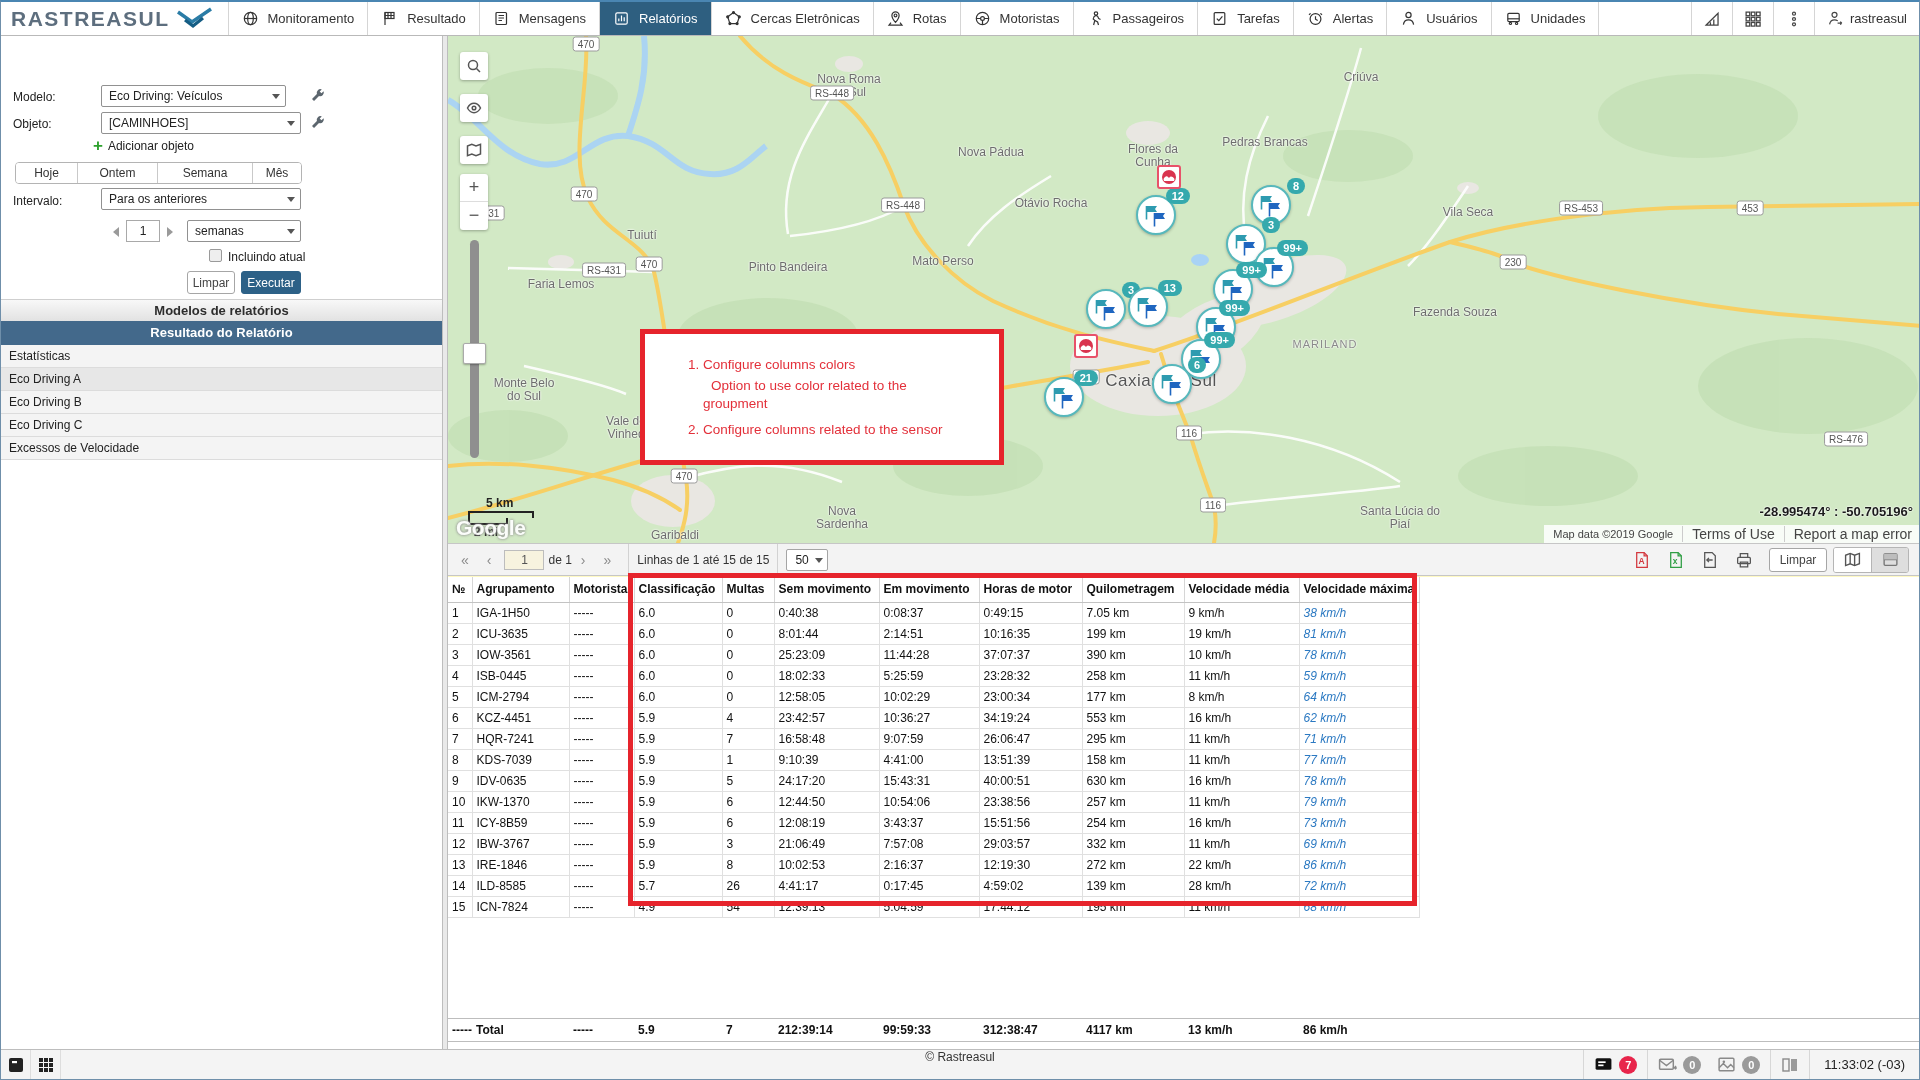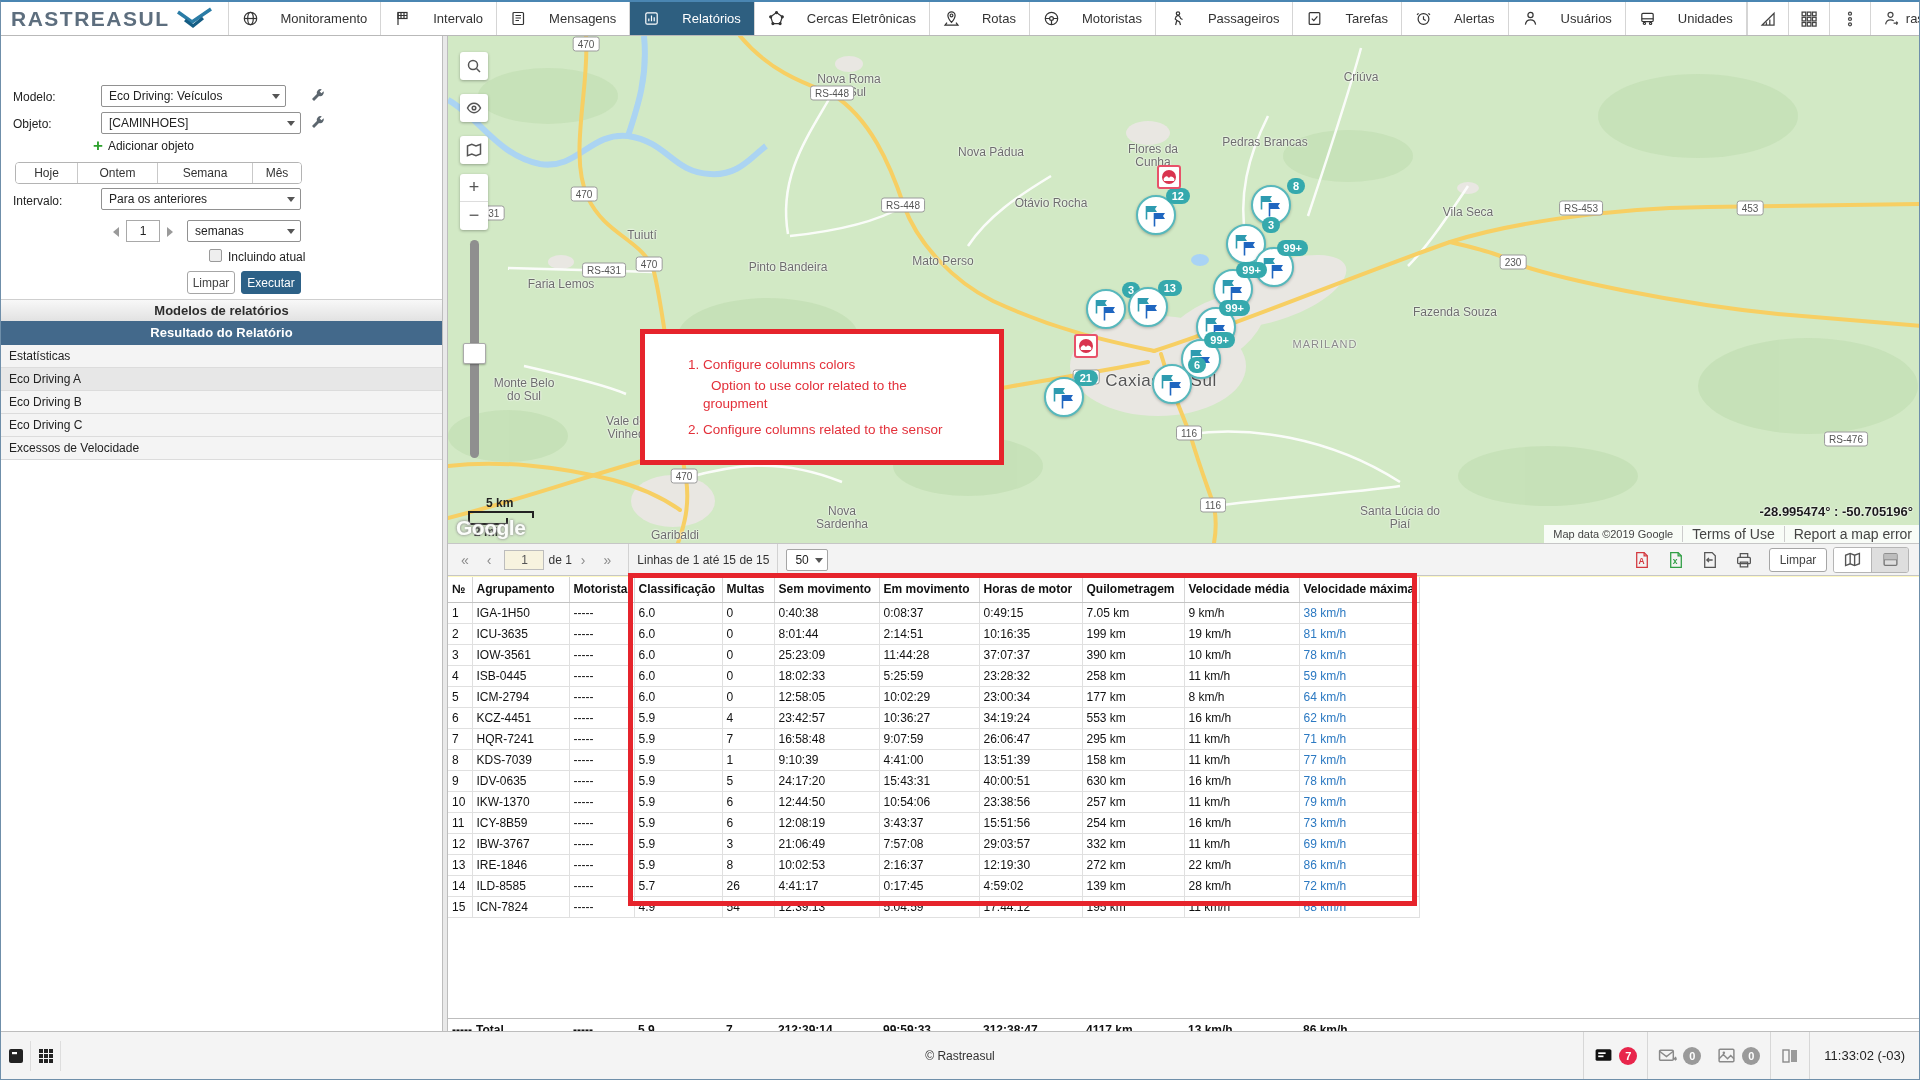--- a/index.html
+++ b/index.html
@@ -6,21 +6,21 @@
   body { font-family: "Liberation Sans", sans-serif; background:#888; }
   .app { position:relative; width:1920px; height:1080px; background:#fef9c3; overflow:hidden;
          border:1px solid #6f8faa; border-top:2px solid #4a86b2; }
 
   
   .topnav { position:absolute; top:0; left:0; right:0; height:34px; background:#fff;
             border-bottom:1px solid #b9b9b9; display:flex; align-items:stretch; }
   .logo { display:flex; align-items:center; gap:6px; padding:0 14px 0 10px; border-right:1px solid #d5d5d5; }
   .logo-text { font-size:21px; font-weight:bold; color:#5d6e7e; letter-spacing:1.5px; }
   .nav-items { display:flex; align-items:stretch; }
-  .nav-item { display:flex; align-items:center; gap:22px; padding:0 13px; border-right:1px solid #d5d5d5;
+  .nav-item { display:flex; align-items:center; gap:9px; padding:0 13px; border-right:1px solid #d5d5d5;
               font-size:13px; color:#333; cursor:pointer; white-space:nowrap; }
   .nav-item svg { width:17px; height:17px; stroke:currentColor; fill:none; stroke-width:1.2; }
   .nav-item.active { background:#2e5f80; color:#fff; }
   .nav-right { margin-left:auto; display:flex; align-items:stretch; }
   .nav-tool { display:flex; align-items:center; padding:0 11px; border-left:1px solid #d5d5d5; color:#444; cursor:pointer; }
   .nav-tool svg { width:18px; height:18px; stroke:currentColor; fill:none; stroke-width:1.2; }
   .nav-user { display:flex; align-items:center; gap:6px; padding:0 12px; border-left:1px solid #d5d5d5; font-size:13px; color:#333; }
 
   
   .sidebar { position:absolute; top:34px; left:0; width:441px; bottom:30px; background:#fff; }
@@ -117,28 +117,28 @@
   .toggle-grp .tg { width:37px; height:24px; display:flex; align-items:center; justify-content:center; cursor:pointer; }
   .tg.on { background:#fff; } .tg.off { background:#dedede; border-left:1px solid #b5b5b5; }
 
   
   .table-region { position:absolute; left:447px; top:575px; right:0; bottom:30px; background:#fff; }
   table.rep { border-collapse:collapse; table-layout:fixed; width:971px; font-size:12px; color:#111; }
   table.rep th { font-weight:bold; text-align:left; padding:5px 4px; border-right:1px solid #d6d6d6;
                  border-bottom:1px solid #c3c3c3; height:25px; white-space:nowrap; overflow:hidden; }
   table.rep td { padding:3px 4px; border-right:1px solid #e0e0e0; border-bottom:1px solid #e0e0e0;
                  height:20px; white-space:nowrap; overflow:hidden; }
-  table.rep td.link { color:#2b79c2; }
+  table.rep td.link { color:#2b79c2;font-style:italic; }
   .total-wrap { position:absolute; left:0; right:0; bottom:7px; border-top:1px solid #bdbdbd; border-bottom:1px solid #bdbdbd; background:#fff; }
   table.tot { border-collapse:collapse; table-layout:fixed; width:971px; font-size:12px; color:#111; }
   table.tot td { font-weight:bold; padding:4px 4px; height:22px; white-space:nowrap; }
 
   
-  .statusbar { position:absolute; left:0; right:0; bottom:0; height:48px; background:#f4f4f4;
-               border-top:1px solid #bdbdbd; display:flex; align-items:center; font-size:12px; color:#333; }
+  .statusbar { position:absolute; left:0; right:0; bottom:0; height:30px; background:#f4f4f4;
+               border-top:1px solid #bdbdbd; display:flex; align-items:flex-start; font-size:12px; color:#333; }
   .sb-ic { width:30px; height:30px; display:flex; align-items:center; justify-content:center; cursor:pointer; border-right:1px solid #ddd; }
   .sb-center { position:absolute; left:0; right:0; text-align:center; font-size:12px; color:#333; pointer-events:none; }
   .sb-right { margin-left:auto; display:flex; align-items:center; height:100%; }
   .sb-cell { display:flex; align-items:center; gap:6px; padding:0 10px; height:100%; border-left:1px solid #d7d7d7; }
   .nbadge { min-width:18px; height:18px; border-radius:9px; color:#fff; font-size:11px; font-weight:bold;
             display:flex; align-items:center; justify-content:center; padding:0 4px; }
   .nbadge.red { background:#e8254b; } .nbadge.gray { background:#9a9a9a; }
   .sb-time { padding:0 14px; font-size:13px; color:#222; }
 </style>
 </head>
@@ -162,21 +162,21 @@
             <path d="M2.3 8.5h12.4"></path>
           </svg>
         <span>Monitoramento</span>
       </div>
       <div class="nav-item">
         <svg viewBox="0 0 17 17">
             <path d="M4 15V2.5"></path>
             <rect x="4" y="2.5" width="9" height="6"></rect>
             <path d="M7 2.5v6M10 2.5v6M4 5.5h9"></path>
           </svg>
-        <span>Intervalo</span>
+        <span>Resultado</span>
       </div>
       <div class="nav-item">
         <svg viewBox="0 0 17 17">
             <rect x="3" y="2.5" width="10.5" height="12" rx="1"></rect>
             <path d="M5.5 5.5h5.5M5.5 8h5.5M5.5 10.5h3.5"></path>
           </svg>
         <span>Mensagens</span>
       </div>
       <div class="nav-item active">
         <svg viewBox="0 0 17 17">

